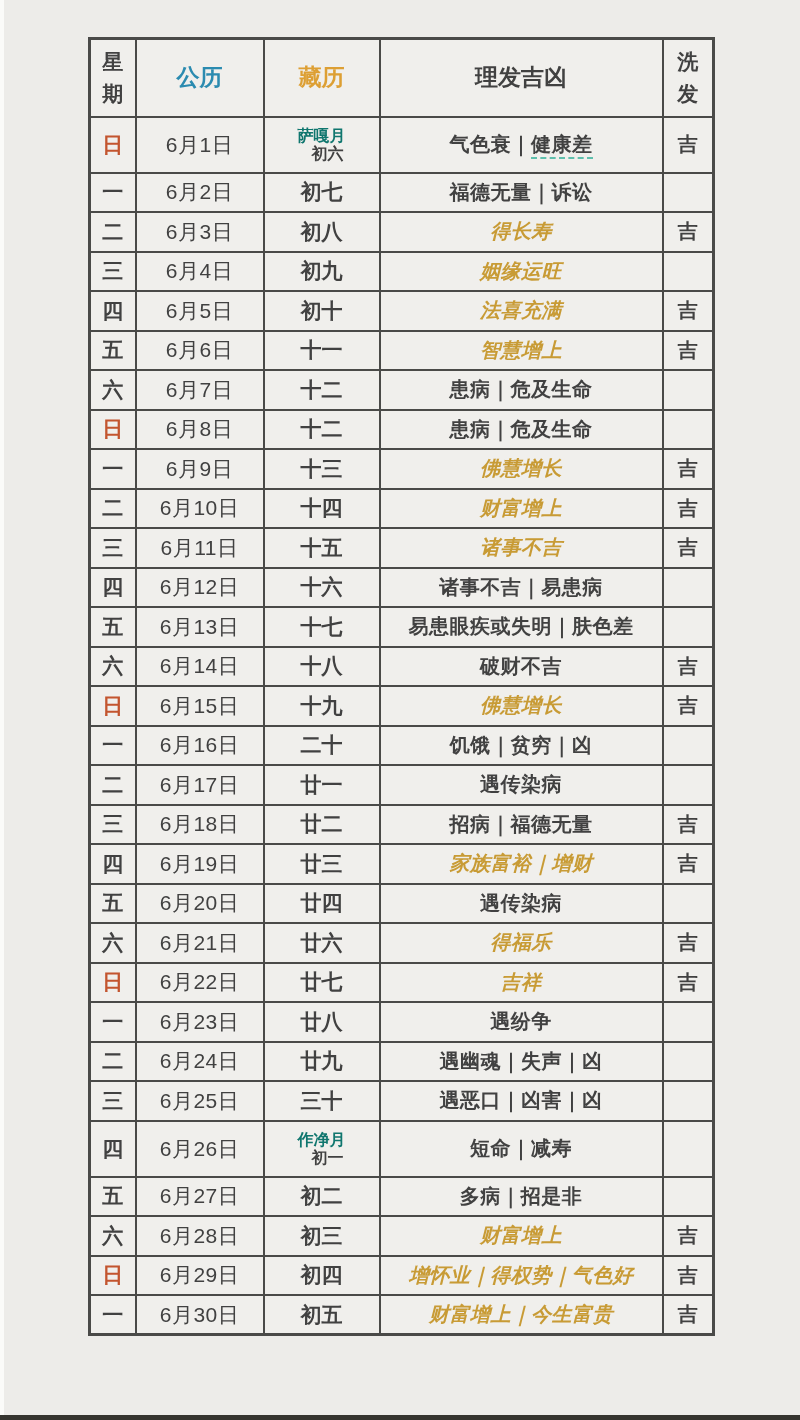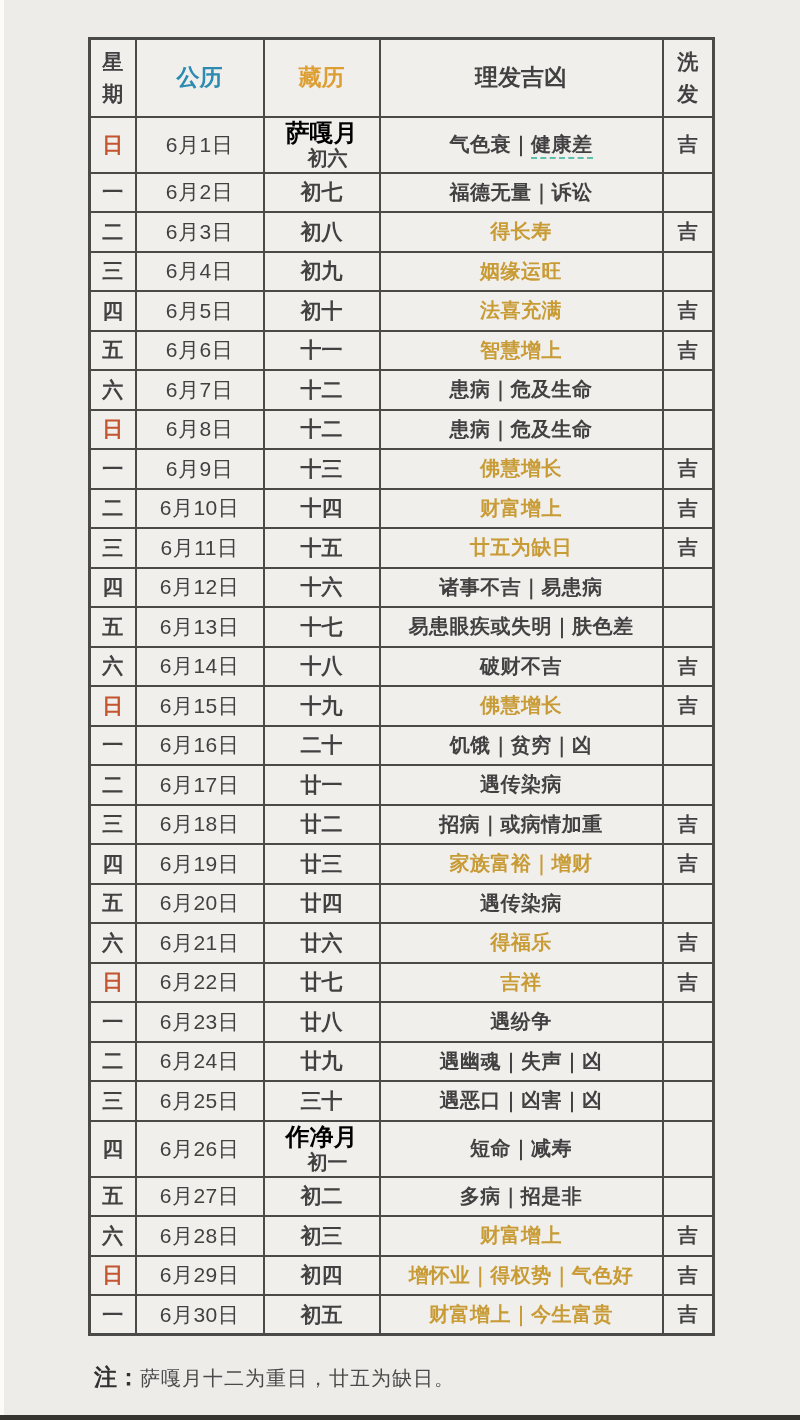--- a/index.html
+++ b/index.html
@@ -53,26 +53,26 @@
     font-weight: 600;
   }
   th.hdr-blue   { color: #2B8BB0; border-radius: 24px; }
   th.hdr-orange { color: #DD9F33; }
 
   td.week { font-size: 21px; font-weight: 700; }
   td.week.red { color: #C3552F; }
   td.date { font-size: 21px; font-weight: 400; letter-spacing: 0.5px; }
   td.tib  { font-size: 21px; font-weight: 600; }
   td.tib .tib-month {
-    color: #000000; font-weight: 700; font-size: 24px; line-height: 1.2;
+    color: #0f766e; font-weight: 700; font-size: 16px; line-height: 1.2;
     display: block;
   }
-  td.tib .tib-day { display: block; line-height: 1.15; font-size: 20px; margin-left: 12px; }
+  td.tib .tib-day { display: block; line-height: 1.15; font-size: 16px; margin-left: 12px; }
   td.fortune { font-size: 20px; font-weight: 600; letter-spacing: 0.5px; }
-  td.fortune.gold { color: #C89B35; }
+  td.fortune.gold { color: #C89B35; font-style: italic; }
   td.fortune .dashed {
     border-bottom: 2px dashed #5FBFAC;
     padding-bottom: 2px;
   }
   td.wash { font-size: 20px; font-weight: 600; }
 
   .note {
     margin-top: 26px;
     padding-left: 6px;
     white-space: nowrap;
@@ -183,21 +183,21 @@
           <td class="week">二</td>
           <td class="date">6月10日</td>
           <td class="tib">十四</td>
           <td class="fortune gold">财富增上</td>
           <td class="wash">吉</td>
         </tr>
         <tr>
           <td class="week">三</td>
           <td class="date">6月11日</td>
           <td class="tib">十五</td>
-          <td class="fortune gold">廿五为缺日</td>
+          <td class="fortune gold">诸事不吉</td>
           <td class="wash">吉</td>
         </tr>
         <tr>
           <td class="week">四</td>
           <td class="date">6月12日</td>
           <td class="tib">十六</td>
           <td class="fortune">诸事不吉｜易患病</td>
           <td class="wash"></td>
         </tr>
         <tr>
@@ -232,21 +232,21 @@
           <td class="week">二</td>
           <td class="date">6月17日</td>
           <td class="tib">廿一</td>
           <td class="fortune">遇传染病</td>
           <td class="wash"></td>
         </tr>
         <tr>
           <td class="week">三</td>
           <td class="date">6月18日</td>
           <td class="tib">廿二</td>
-          <td class="fortune">招病｜或病情加重</td>
+          <td class="fortune">招病｜福德无量</td>
           <td class="wash">吉</td>
         </tr>
         <tr>
           <td class="week">四</td>
           <td class="date">6月19日</td>
           <td class="tib">廿三</td>
           <td class="fortune gold">家族富裕｜增财</td>
           <td class="wash">吉</td>
         </tr>
         <tr>
@@ -325,18 +325,15 @@
         <tr>
           <td class="week">一</td>
           <td class="date">6月30日</td>
           <td class="tib">初五</td>
           <td class="fortune gold">财富增上｜今生富贵</td>
           <td class="wash">吉</td>
         </tr>
       </tbody>
   </table>
 
-  <div class="note">
-    <span class="note-prefix">注：</span><span class="note-text">萨嘎月十二为重日，廿五为缺日。</span>
-  </div>
 </div>
 
 <div class="bottom-bar"></div>
 
 </body></html>

